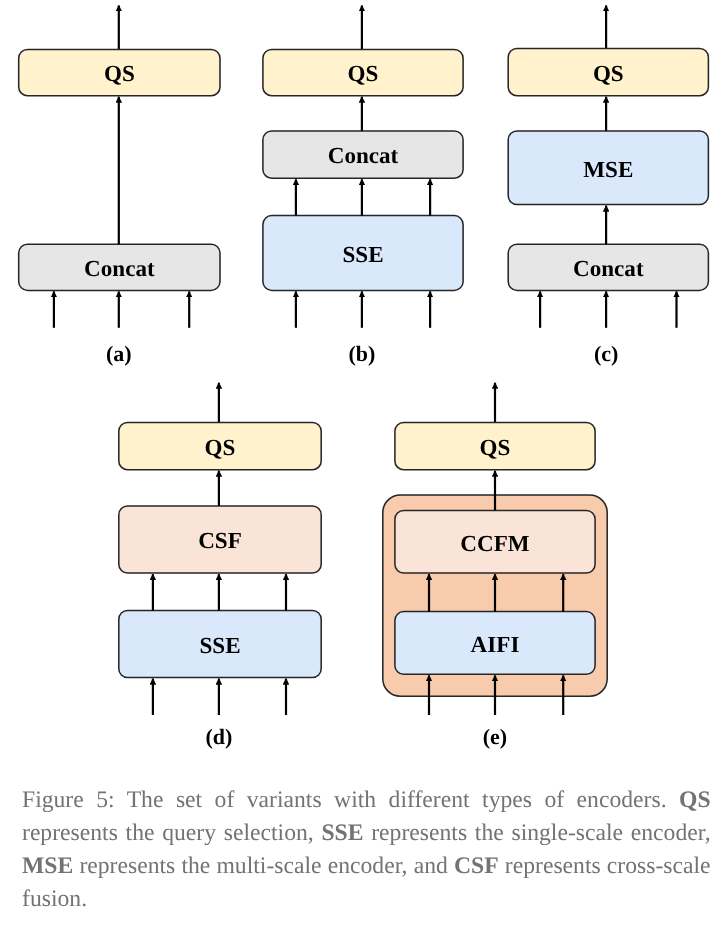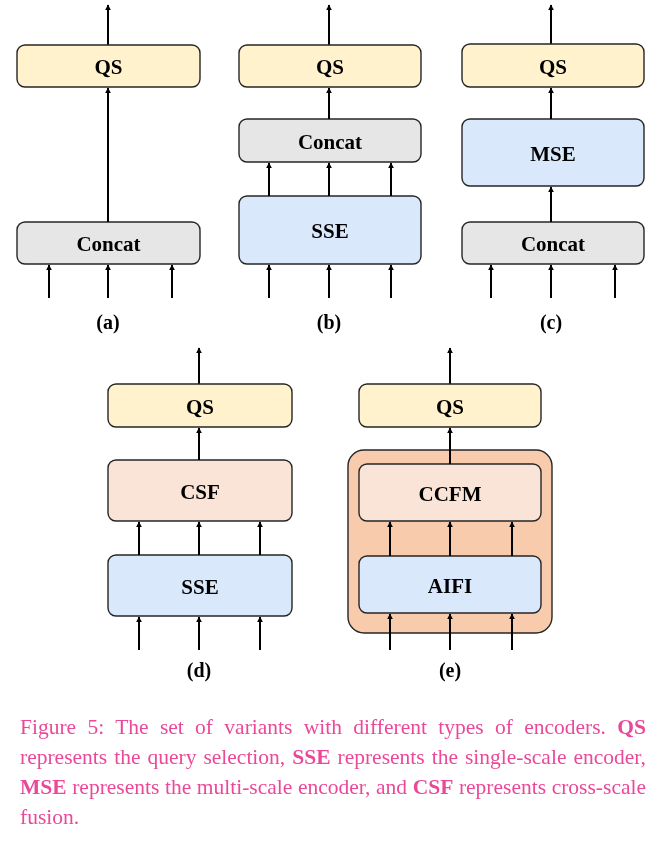--- a/index.html
+++ b/index.html
@@ -5,21 +5,21 @@
   html, body { margin: 0; padding: 0; background: #ffffff; }
   body { width: 660px; height: 841px; position: relative; overflow: hidden; }
   svg { position: absolute; left: 0; top: 0; }
   .box { stroke: #262626; stroke-width: 1.4; }
   .lbl { font-family: "Liberation Serif", serif; font-weight: bold; font-size: 21px; fill: #000; text-anchor: middle; dominant-baseline: central; }
   .cap { font-family: "Liberation Serif", serif; font-weight: bold; font-size: 20px; fill: #000; text-anchor: middle; dominant-baseline: central; }
   .arrow { stroke: #000; stroke-width: 2; }
   .caption {
     position: absolute; left: 20px; top: 712px; width: 626px;
     font-family: "Liberation Serif", serif; font-size: 21.5px; line-height: 30px;
-    color: #ec4899; text-align: justify;
+    color: #737373; text-align: justify;
   }
   .caption b { font-weight: bold; }
 </style>
 </head>
 <body>
 
 <svg id="diagram" width="660" height="700" viewBox="0 0 660 700">
   <defs>
     <marker id="ah" viewBox="0 0 10 10" refX="9" refY="5" markerWidth="6" markerHeight="6" orient="auto-start-reverse" markerUnits="userSpaceOnUse">
       <path d="M0,0 L10,5 L0,10 z" fill="#000"></path>

